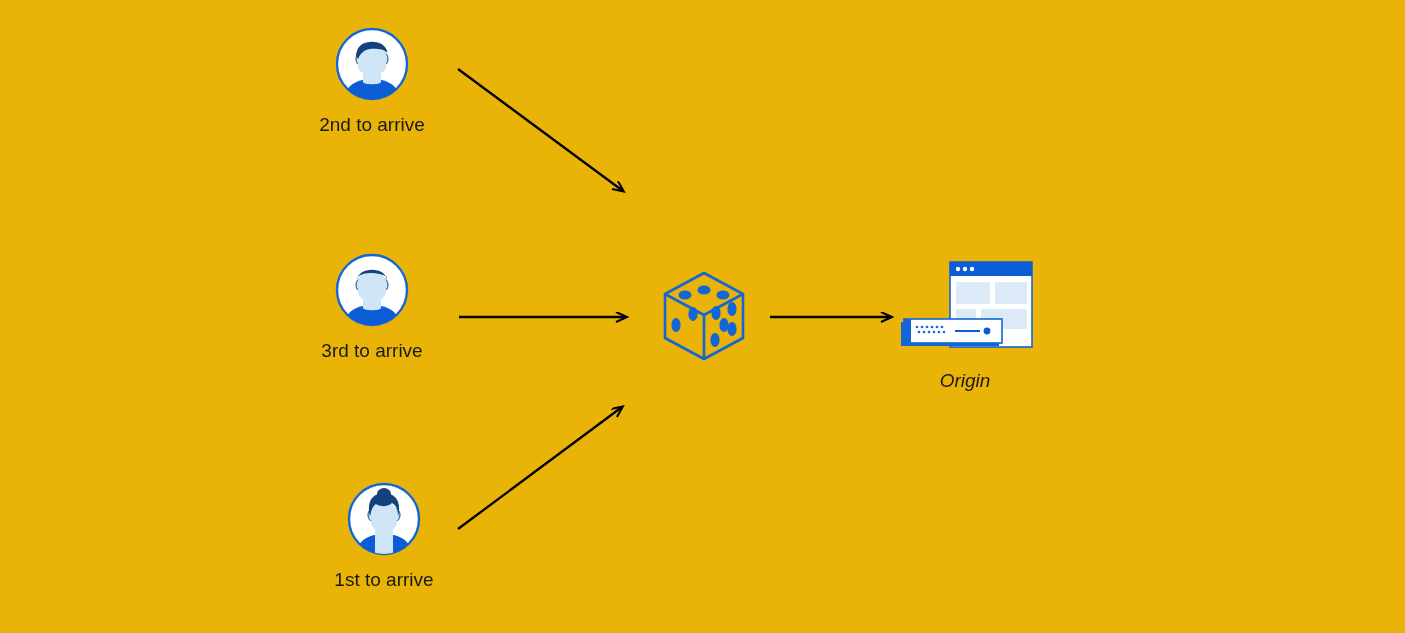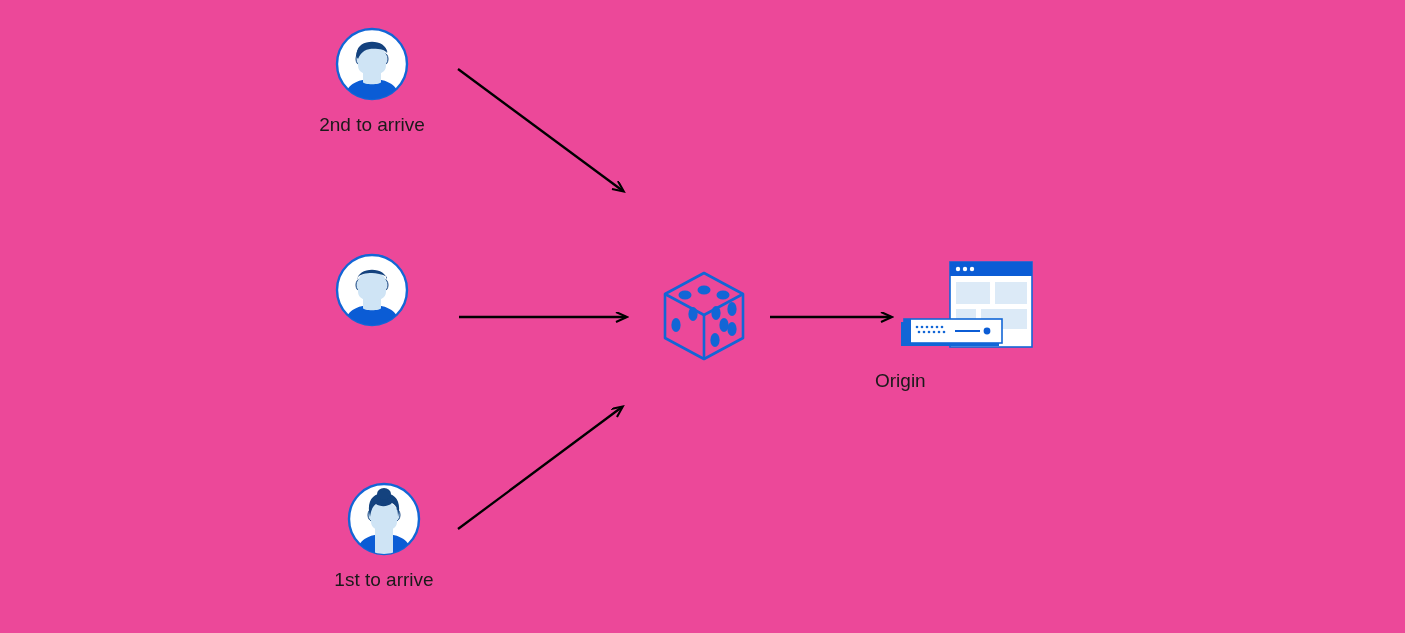--- a/index.html
+++ b/index.html
@@ -10,21 +10,21 @@
   body {
     font-family: "Liberation Sans", sans-serif;
     width: 1405px;
     height: 633px;
     overflow: hidden;
   }
   #canvas {
     position: relative;
     width: 1405px;
     height: 633px;
-    background: #ec4899;
+    background: #eab308;
   }
   .node {
     position: absolute;
   }
   .avatar-node {
     width: 180px;
     text-align: center;
   }
   .avatar {
     width: 76px;
@@ -38,21 +38,22 @@
     line-height: 26px;
     margin-top: 10px;
     white-space: nowrap;
     font-family: "Liberation Sans", sans-serif;
   }
   .dice-node {
     width: 100px;
   }
   .origin-node {
     width: 180px;
-    text-align: left;
+    text-align: center;
+    font-style: italic;
   }
   .origin-graphic {
     width: 140px;
     height: 100px;
     margin: 0 auto;
     display: block;
   }
   .arrow-layer {
     position: absolute;
     left: 0;
@@ -114,20 +115,21 @@
       <circle cx="38" cy="38" r="35" fill="#ffffff" stroke="#1266d6" stroke-width="2.4"></circle>
       <g clip-path="url(#cl2)">
         <path d="M10 76 C10 60 22 53 38 53 C54 53 66 60 66 76 Z" fill="#0b5cd5"></path>
         <path d="M29 46 L29 56 C29 59 47 59 47 56 L47 46 Z" fill="#cfe4f5"></path>
         <ellipse cx="26" cy="33" rx="4" ry="6" fill="#cfe4f5" stroke="#14427e" stroke-width="1"></ellipse>
         <ellipse cx="50" cy="33" rx="4" ry="6" fill="#cfe4f5" stroke="#14427e" stroke-width="1"></ellipse>
         <path d="M24 30 C24 17 52 17 52 30 L52 40 C52 52 24 52 24 40 Z" fill="#cfe4f5"></path>
         <path d="M23 29 C23 14 53 14 53 29 L53 25 C48 22 42 21 38 21 C32 21 26 22 23 26 Z" fill="#14427e"></path>
       </g>
     </svg>
+    <div class="node-label">3rd to arrive</div>
   </div>
 
   <div class="node avatar-node" style="left:294px; top:481px;">
     <svg class="avatar" viewBox="0 0 76 76">
       <defs>
           <clipPath id="cl3">
             <circle cx="38" cy="38" r="35"></circle>
           </clipPath>
         </defs>
       <circle cx="38" cy="38" r="35" fill="#ffffff" stroke="#1266d6" stroke-width="2.4"></circle>

